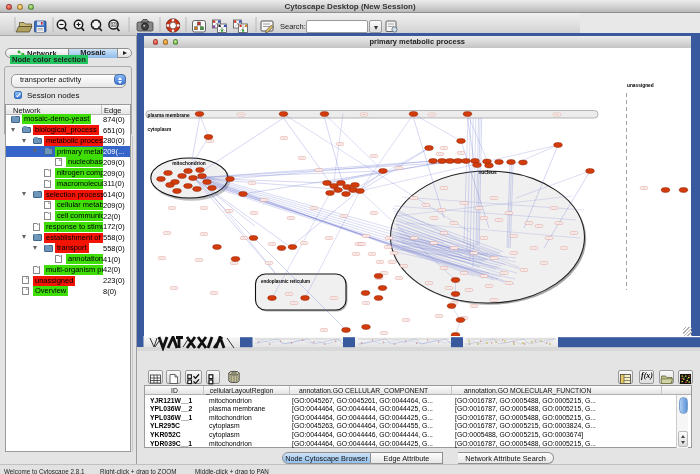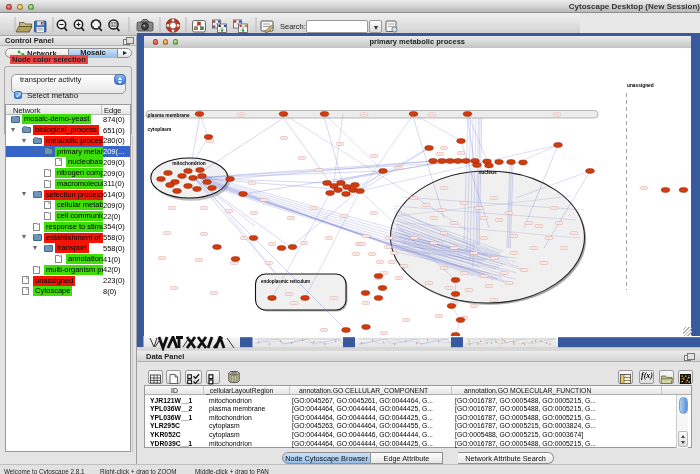--- a/index.html
+++ b/index.html
@@ -4,21 +4,21 @@
 <style>
 * { margin:0; padding:0; box-sizing:border-box; }
 html,body { width:700px; height:474px; overflow:hidden; }
 body { font-family:"Liberation Sans", sans-serif; position:relative; background:#e8e8e8; }
 .abs { position:absolute; }
 
 
 #titlebar { left:0; top:0; width:700px; height:13px;
   background:linear-gradient(#ececec,#d2d2d2 55%,#b8b8b8);
   border-bottom:1px solid #8e8e8e; }
-#titlebar .t { width:100%; text-align:right; font-size:8px; font-weight:bold; color:#333; line-height:13.5px; letter-spacing:0; }
+#titlebar .t { width:100%; text-align:center; font-size:8px; font-weight:bold; color:#333; line-height:13.5px; letter-spacing:0; }
 .light { position:absolute; top:3.5px; width:6px; height:6px; border-radius:50%; border:0.5px solid rgba(0,0,0,.35); }
 #titlebar .l1 { left:5.5px;  background:radial-gradient(circle at 35% 30%, #ff9a8a, #e03025); }
 #titlebar .l2 { left:16.5px; background:radial-gradient(circle at 35% 30%, #ffe9a0, #e8a020); }
 #titlebar .l3 { left:27.5px; background:radial-gradient(circle at 35% 30%, #c8f0a0, #58b030); }
 
 
 #toolbar { left:0; top:13px; width:580px; height:23px;
   background:linear-gradient(#f0f0f0,#dadada 70%,#cccccc);
   border-bottom:1px solid #a8a8a8; }
 #toolbar svg { position:absolute; top:0; left:0; }
@@ -30,22 +30,22 @@
 #cpanel { left:0; top:36px; width:137px; height:428px; background:#e4e4e4; border-right:1px solid #9f9f9f; }
 #cphead { left:0; top:0; width:136px; height:10px; background:linear-gradient(#ececec,#d6d6d6); border-bottom:1px solid #b5b5b5; }
 #cphead .t { font-size:7.5px; font-weight:bold; color:#222; padding-left:5px; line-height:10px; }
 .floaticon { position:absolute; width:7px; height:6px; border:1px solid #777; background:#f0f0f0; }
 .floaticon:before { content:""; position:absolute; left:2px; top:-3px; width:6px; height:5px; border:1px solid #777; background:#e0e0e0; }
 #cptabs { left:5px; top:12px; width:127px; height:10px; border:1px solid #8f8f8f; border-radius:6px; background:linear-gradient(#fdfdfd,#e2e2e2); font-size:7.5px; font-weight:bold; color:#222; }
 #tab-mosaic { position:absolute; left:62px; top:0; width:50px; height:8.5px; background:linear-gradient(#cfe4f8,#8fbcea); border-left:1px solid #8f8f8f; border-right:1px solid #8f8f8f; text-align:center; line-height:8.5px; }
 #tab-net { position:absolute; left:21px; top:0; line-height:9px; }
 #tab-arrow { position:absolute; right:4px; top:0; line-height:9px; font-size:6px; }
 #groupbox { left:4px; top:30px; width:128px; height:70px; border:1px solid #ababab; border-radius:3px; }
-#grouplbl { left:10px; top:19px; font-size:7.5px; font-weight:bold; color:#222; background:#ef4444; padding:0 2px; }
-#combo { left:11px; top:38px; width:115px; height:20px; background:linear-gradient(#ffffff,#e8e8e8); border:1px solid #9a9a9a; border-radius:5px; font-size:7.5px; color:#111; text-align:left; padding-left:8px; line-height:10px; }
+#grouplbl { left:10px; top:19px; font-size:7.5px; font-weight:bold; color:#222; background:#22c55e; padding:0 2px; }
+#combo { left:11px; top:38px; width:115px; height:14px; background:linear-gradient(#ffffff,#e8e8e8); border:1px solid #9a9a9a; border-radius:5px; font-size:7.5px; color:#111; text-align:left; padding-left:8px; line-height:10px; }
 #combo .stepper { position:absolute; right:-1px; top:-1px; width:12px; height:11px; border-radius:4px; background:linear-gradient(#8ab8f2,#3b78d8); border:1px solid #4a6ea8; color:#fff; font-size:4.5px; line-height:5px; text-align:center; }
 #checkbox { left:14px; top:55px; width:8px; height:8px; background:linear-gradient(#8cc0f4,#3f7fdd); border:1px solid #3a6db8; border-radius:2px; color:#fff; font-size:7px; line-height:8px; text-align:center; font-weight:bold; }
 #checklbl { left:27px; top:55px; font-size:8px; color:#111; }
 #treebox { left:5px; top:68px; width:126px; height:348px; background:#fff; border:1px solid #9a9a9a; }
 #treehead { position:absolute; left:0; top:0; width:100%; height:9.5px; background:linear-gradient(#fafafa,#e6e6e6); border-bottom:1px solid #b5b5b5; font-size:7.5px; color:#111; }
 #treehead .n1 { position:absolute; left:7px; top:0.5px; }
 #treehead .n2 { position:absolute; left:98px; top:0.5px; }
 #treehead .sep { position:absolute; left:95px; top:0; width:1px; height:100%; background:#c2c2c2; }
 .trow { position:absolute; left:0; width:124px; height:10.75px; font-size:7.5px; color:#000; }
 .trow .tri { position:absolute; top:3px; width:0; height:0; border-left:2.8px solid transparent; border-right:2.8px solid transparent; border-top:4px solid #666; }
@@ -236,45 +236,41 @@
   </g>
 </svg>
   <span id="searchlbl" class="abs">Search:</span>
   <div id="searchbox" class="abs"></div>
   <div id="searchdrop" class="abs">
       <div class="tri-d" style="margin:4.5px auto 0;"></div>
     </div>
 </div>
 
 <div id="cpanel" class="abs">
-  <div id="cphead" class="abs">
-      <div class="t">Control Panel</div>
-      <div class="floaticon" style="right:6px; top:3px;"></div>
-    </div>
   <div id="cptabs" class="abs">
     <svg width="8" height="9" viewBox="0 0 8 9" style="position:absolute;left:11px;top:0.5px">
       <circle cx="2" cy="2" r="1.4" fill="#2fae2f"></circle>
         <circle cx="6" cy="4.5" r="1.4" fill="#2fae2f"></circle>
       <circle cx="2" cy="7" r="1.4" fill="#2fae2f"></circle>
       <path d="M2 2 L6 4.5 L2 7" stroke="#2fae2f" stroke-width="0.7" fill="none"></path>
     </svg>
     <span id="tab-net">Network</span>
     <div id="tab-mosaic">Mosaic</div>
     <span id="tab-arrow"><span class="tri-r" style="display:inline-block; margin-top:2px;"></span></span>
   </div>
   <div id="groupbox" class="abs"></div>
   <span id="grouplbl" class="abs">Node color selection</span>
   <div id="combo" class="abs">transporter activity<div class="stepper">
         <div class="tri-u" style="margin:1.6px auto 1.2px;"></div>
         <div class="tri-dw" style="margin:0 auto;"></div>
       </div></div>
   <div id="checkbox" class="abs">
       <div class="chk"></div>
     </div>
-  <span id="checklbl" class="abs">Select metabo</span>
+  <span id="checklbl" class="abs">Session nodes</span>
   <div class="abs" style="left:131.5px; top:100px; width:1px; height:316px; background:#c8c8c8;"></div>
   <div id="treebox" class="abs">
     <div id="treehead">
         <span class="n1">Network</span>
         <span class="n2">Edge</span>
         <div class="sep"></div>
       </div>
     <div id="treerows">
         <div class="trow " style="top:9px">
           <div class="fold" style="left:5px"></div>
@@ -326,21 +322,21 @@
           <span class="cnt">209(0)</span>
         </div>
         <div class="trow " style="top:105.75px">
           <div class="leaf" style="left:38px"></div>
           <div class="chip gg" style="left:49px; max-width:48px">cell communicat</div>
           <span class="cnt">22(0)</span>
         </div>
         <div class="trow " style="top:116.5px">
           <div class="leaf" style="left:27px"></div>
           <div class="chip gg" style="left:38px; max-width:59px">response to stimul</div>
-          <span class="cnt">354(0)</span>
+          <span class="cnt">172(0)</span>
         </div>
         <div class="trow " style="top:127.25px">
           <div class="tri" style="left:16px"></div>
           <div class="fold" style="left:27px"></div>
           <div class="chip rr" style="left:38px; max-width:59px">establishment of lo</div>
           <span class="cnt">558(0)</span>
         </div>
         <div class="trow " style="top:138px">
           <div class="tri" style="left:27px"></div>
           <div class="fold" style="left:38px"></div>
@@ -357,21 +353,21 @@
           <div class="chip gg" style="left:38px; max-width:59px">multi-organism pro</div>
           <span class="cnt">42(0)</span>
         </div>
         <div class="trow " style="top:170.25px">
           <div class="leaf" style="left:16px"></div>
           <div class="chip rr" style="left:27px; max-width:70px">unassigned</div>
           <span class="cnt">223(0)</span>
         </div>
         <div class="trow " style="top:181px">
           <div class="leaf" style="left:16px"></div>
-          <div class="chip gg" style="left:27px; max-width:70px">Cytoscape</div>
+          <div class="chip gg" style="left:27px; max-width:70px">Overview</div>
           <span class="cnt">8(0)</span>
         </div>
       </div>
   </div>
 </div>
 
 <div id="innerwin" class="abs">
   <div id="iwt" class="abs"></div>
   <div id="iwl" class="abs"></div>
   <div id="iwr" class="abs"></div>
@@ -1048,24 +1044,20 @@
         <circle cx="404" cy="5" r="0.8"></circle>
         <circle cx="413" cy="8" r="0.8"></circle>
       </g>
       <line x1="118" y1="3" x2="204" y2="3" stroke="#aaa" stroke-width="0.5"></line>
       <line x1="221" y1="3" x2="312" y2="3" stroke="#aaa" stroke-width="0.5"></line>
       <line x1="329" y1="3" x2="419" y2="3" stroke="#aaa" stroke-width="0.5"></line>
     </svg>
   </div>
 
 <div id="datapanel" class="abs">
-  <div id="dphead" class="abs">
-      <div class="t">Data Panel</div>
-      <div class="floaticon" style="right:9px; top:3.5px;"></div>
-    </div>
   <div id="dpbody" class="abs">
     <div class="dbtn" style="left:6px"><svg width="13" height="12" viewBox="0 0 13 12">
           <rect x="1.5" y="2" width="10" height="8" fill="#fff" stroke="#333" stroke-width="0.8"></rect>
           <line x1="1.5" y1="5" x2="11.5" y2="5" stroke="#333" stroke-width="0.8"></line>
           <line x1="1.5" y1="7.5" x2="11.5" y2="7.5" stroke="#333" stroke-width="0.8"></line>
           <line x1="5" y1="2" x2="5" y2="10" stroke="#333" stroke-width="0.8"></line>
           <line x1="8.2" y1="2" x2="8.2" y2="10" stroke="#333" stroke-width="0.8"></line>
         </svg></div>
     <div class="dbtn" style="left:24px"><svg width="13" height="12" viewBox="0 0 13 12">
           <path d="M3 1.5 h5 l2.5 2.5 v6.5 h-7.5 z" fill="#fff" stroke="#444" stroke-width="0.8"></path>

